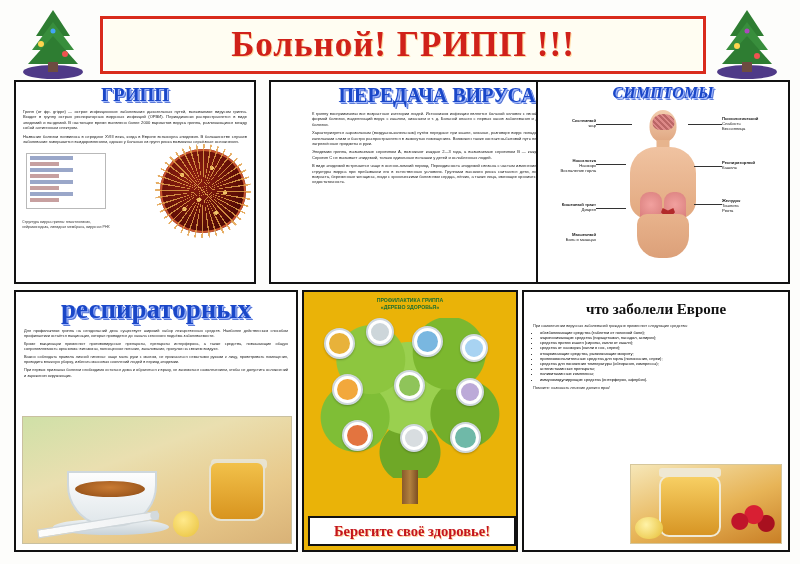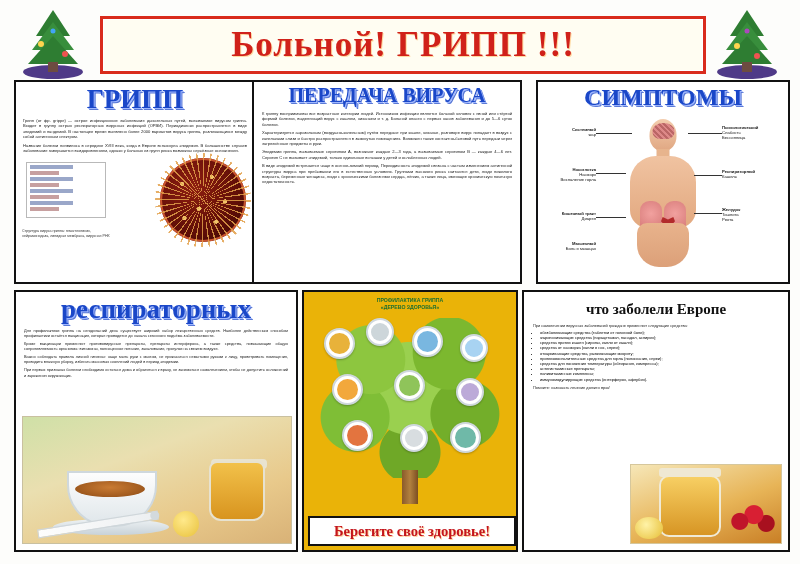--- a/index.html
+++ b/index.html
@@ -23,21 +23,21 @@
   .card-head{display:flex;align-items:center;justify-content:center;padding:2px 0 0;}
   .card-head .h{font-family:"Liberation Serif",serif;font-weight:bold;color:#1a47c8;
     -webkit-text-stroke:0px;text-shadow:1px 1px 0 #9fb7ff, 2px 2px 0 #5a79d6;}
 
   
   .body-text{font-size:4.1px;line-height:1.32;text-align:justify;color:#1b1b1b;}
   .tiny{font-size:3.9px;line-height:1.3;text-align:justify;color:#1b1b1b;}
 
   
   #c-gripp{left:14px;top:80px;width:238px;height:200px;}
-  #c-gripp .h{font-size:27px;}
+  #c-gripp .h{font-size:19px;}
   #c-gripp .txt{padding:3px 7px 0;}
   #c-gripp .media{position:relative;height:88px;margin-top:3px;}
   .virus{position:absolute;right:8px;top:2px;width:86px;height:84px;border-radius:50%;
     background:radial-gradient(circle at 38% 34%,#8f1e10,#5d0d07 62%,#2d0503);
     box-shadow:0 0 0 2px #c9552f inset;}
   .virus::after{content:"";position:absolute;inset:-5px;border-radius:50%;
     background:
       repeating-conic-gradient(from 0deg,#e2a04a 0deg 2deg,transparent 2deg 9deg);
     opacity:.85;}
   .spike-dots{position:absolute;inset:6px;border-radius:50%;
@@ -48,27 +48,27 @@
      radial-gradient(circle at 45% 62%,#f0c46a 0 2px,transparent 2.2px),
      radial-gradient(circle at 25% 75%,#f0c46a 0 2px,transparent 2.2px),
      radial-gradient(circle at 68% 80%,#f0c46a 0 2px,transparent 2.2px);}
   .chart-mini{position:absolute;left:10px;top:6px;width:78px;height:54px;background:#fff;
     border:1px solid #b9b9b9;}
   .chart-mini .row{height:4px;margin:2px 3px;background:linear-gradient(90deg,#9aa7c9 60%,transparent 60%);}
   .chart-mini .row:nth-child(2n){background:linear-gradient(90deg,#c7a0a0 40%,transparent 40%);}
   .leader{position:absolute;left:6px;bottom:6px;font-size:3.6px;color:#333;width:96px;line-height:1.25;}
 
   
-  #c-trans{left:252px;top:80px;width:266px;height:200px;}
+  #c-trans{left:269px;top:80px;width:266px;height:200px;padding-left:33px;}
   #c-trans .h{font-size:20px;}
   #c-trans .txt{padding:4px 8px;}
 
   
   #c-sym{left:536px;top:80px;width:250px;height:200px;}
-  #c-sym .h{font-size:24px;}
+  #c-sym .h{font-size:16px;font-style:italic;}
   .body-wrap{position:relative;height:160px;}
   .torso{position:absolute;left:50%;top:8px;transform:translateX(-50%);width:74px;height:150px;}
   .head{position:absolute;left:50%;top:0;transform:translateX(-50%);width:27px;height:32px;
     border-radius:50% 50% 45% 45%;background:linear-gradient(180deg,#f3cdae,#e0a782);}
   .neck{position:absolute;left:50%;top:30px;transform:translateX(-50%);width:13px;height:9px;background:#e7b48d;}
   .chest{position:absolute;left:50%;top:37px;transform:translateX(-50%);width:66px;height:72px;
     border-radius:26px 26px 18px 18px;background:linear-gradient(180deg,#f0c3a1,#e2a87f);}
   .abdomen{position:absolute;left:50%;top:104px;transform:translateX(-50%);width:52px;height:44px;
     border-radius:10px 10px 22px 22px;background:linear-gradient(180deg,#e8b38c,#dca079);}
   .lung{position:absolute;top:45px;width:22px;height:42px;border-radius:12px 12px 14px 14px;

